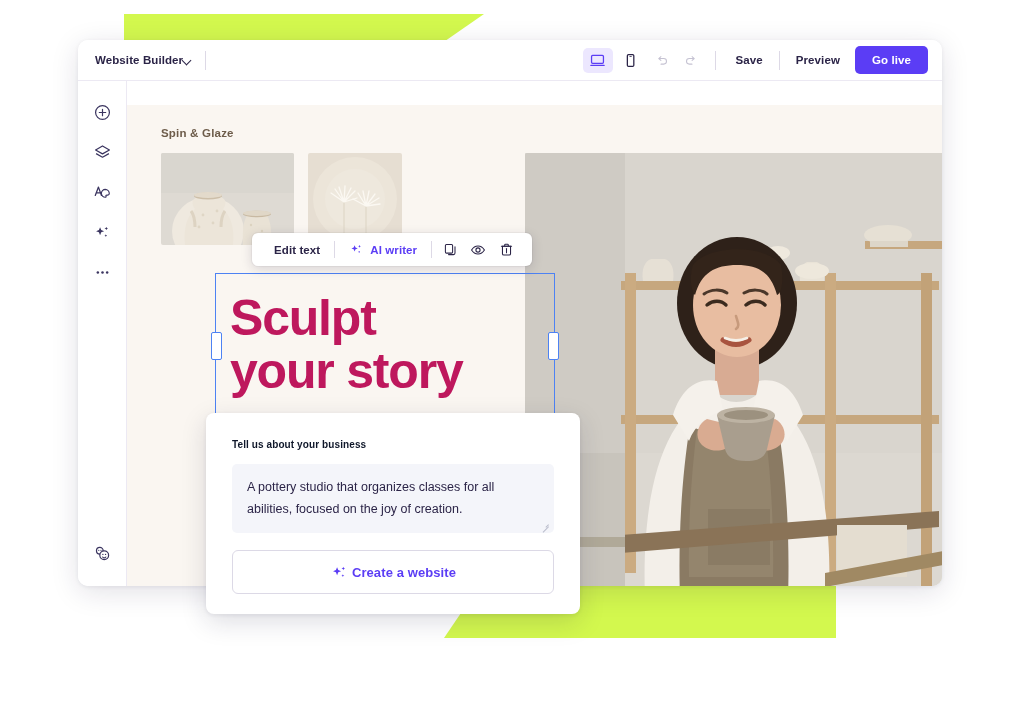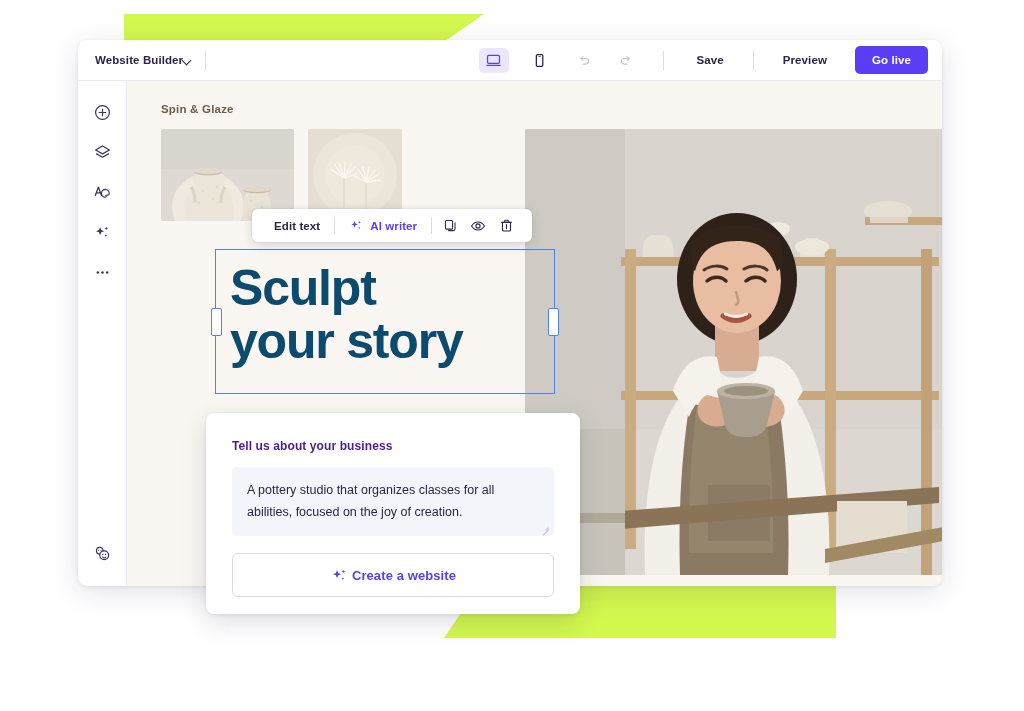--- a/index.html
+++ b/index.html
@@ -51,21 +51,21 @@
     font-size:11.5px;font-weight:bold;color:#2b2447;letter-spacing:.1px;
     cursor:pointer;
   }
   .chev{display:inline-block;width:9px;height:9px;position:relative;}
   .chev::after{
     content:"";position:absolute;left:0;top:1px;width:6px;height:6px;
     border-right:1.6px solid #2b2447;border-bottom:1.6px solid #2b2447;
     transform:rotate(45deg);
   }
   .vsep{width:1px;height:19px;background:#ddd9e6;margin:0 13px;}
-  .topbar-right{margin-left:auto;display:flex;align-items:center;gap:16px;}
+  .topbar-right{margin-left:auto;display:flex;align-items:center;gap:3px;}
 
   .devbtn{
     width:30px;height:25px;border-radius:5px;
     display:flex;align-items:center;justify-content:center;
     cursor:pointer;background:transparent;border:none;
   }
   .devbtn.active{background:#ece7fe;}
   .iconbtn{
     width:26px;height:25px;border-radius:5px;border:none;background:transparent;
     display:flex;align-items:center;justify-content:center;cursor:pointer;
@@ -93,21 +93,21 @@
   }
   .side-icon{
     width:30px;height:30px;margin-bottom:10px;
     display:flex;align-items:center;justify-content:center;
     cursor:pointer;border-radius:6px;
   }
   .side-spacer{flex:1;}
   .side-bottom{margin-bottom:18px;}
 
   .canvas{
-    flex:1;position:relative;background:#faf6f1;overflow:hidden;
+    flex:1;position:relative;background:#faf6f1;overflow:hidden;margin-top:24px;
   }
   .site-title{
     position:absolute;left:34px;top:22px;
     font-size:11.5px;font-weight:bold;color:#6d5c4a;letter-spacing:.2px;
   }
 
   
   .thumbs{position:absolute;left:34px;top:48px;display:flex;gap:14px;}
   .thumb{width:133px;height:92px;border-radius:2px;overflow:hidden;position:relative;}
   .thumb svg{display:block;width:100%;height:100%;}
@@ -142,41 +142,41 @@
   }
 
   
   .heading-box{
     position:absolute;left:88px;top:168px;width:340px;height:145px;
     border:1.5px solid #4d82f3;
     box-sizing:border-box;
     z-index:5;
   }
   .heading-text{
-    position:absolute;left:14px;top:12px;right:6px;
+    position:absolute;left:14px;top:18px;right:6px;
     font-size:50px;line-height:1.06;font-weight:bold;
-    color:#0c4a6e;letter-spacing:-1.2px;
+    color:#be185d;letter-spacing:-1.2px;
   }
   .handle{
     position:absolute;width:9px;height:26px;
     background:#fff;border:1.6px solid #4d82f3;border-radius:2px;
   }
   .handle.left{left:-5px;top:50%;transform:translateY(-50%);}
   .handle.right{right:-5px;top:50%;transform:translateY(-50%);}
 
   
   .prompt-card{
     position:absolute;left:206px;top:413px;width:374px;height:201px;
     background:#fff;border-radius:8px;
     box-shadow:0 8px 26px rgba(30,25,60,.15),0 1px 4px rgba(30,25,60,.07);
     z-index:8;
     padding:26px 26px 0 26px;box-sizing:border-box;
   }
   .prompt-title{
-    font-size:12px;font-weight:bold;color:#4c1d95;margin-bottom:14px;letter-spacing:.1px;
+    font-size:10px;font-weight:bold;color:#0f172a;margin-bottom:14px;letter-spacing:.1px;
   }
   .prompt-area{
     width:100%;height:69px;box-sizing:border-box;
     background:#f4f5fa;border:none;border-radius:5px;
     padding:13px 15px;resize:none;
     font-family:"Liberation Sans",sans-serif;
     font-size:12.5px;line-height:1.72;color:#2b2447;
     position:relative;
     display:block;
   }

